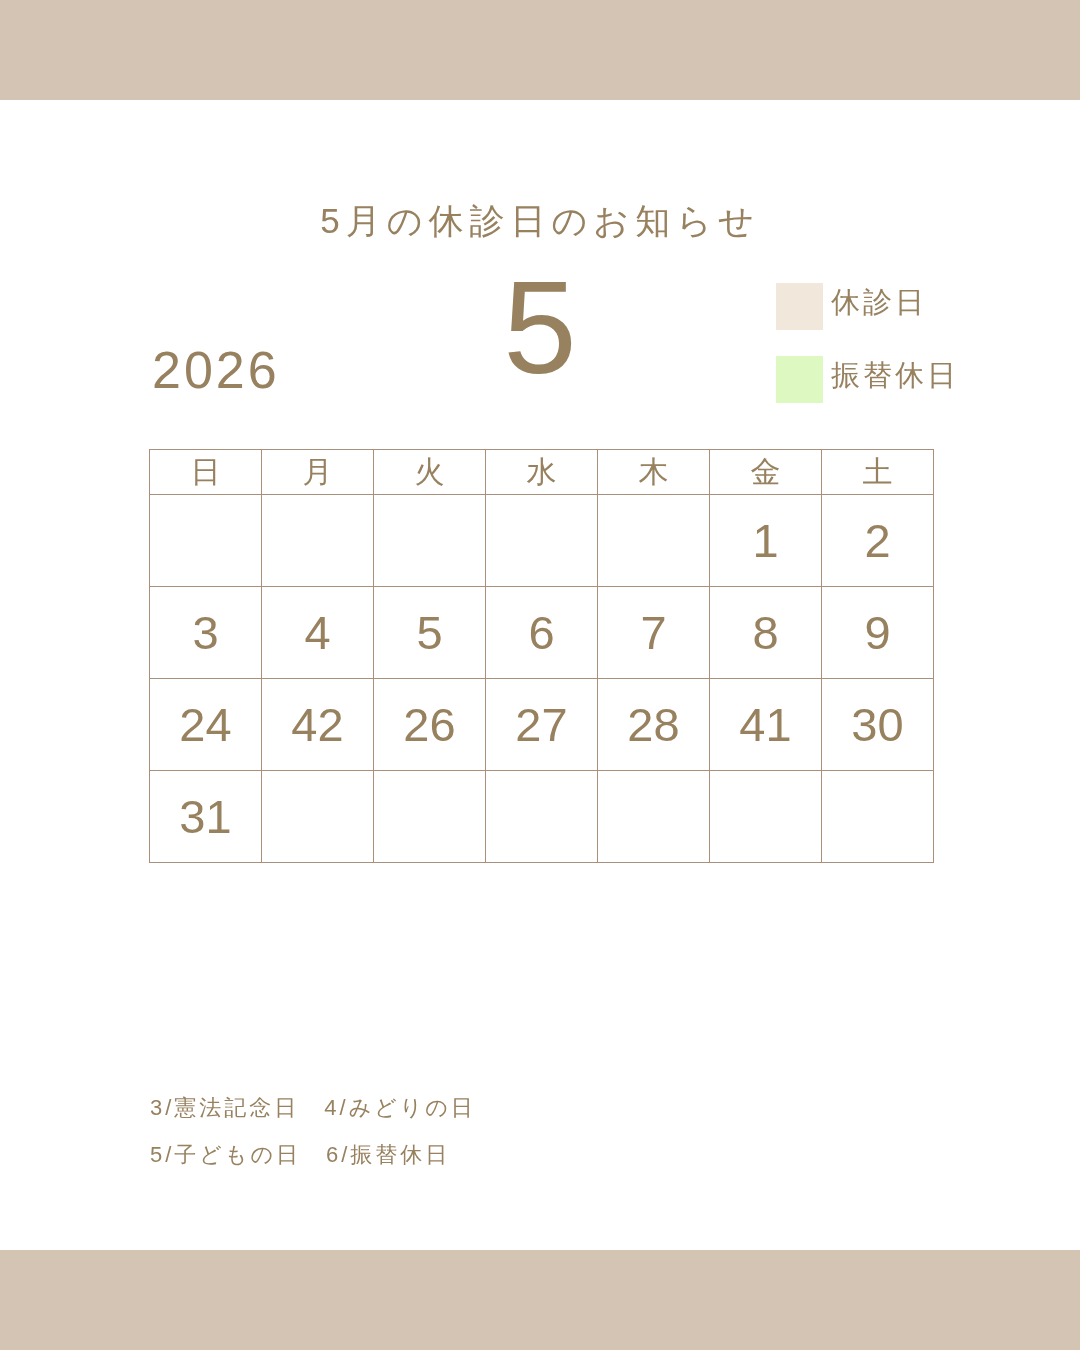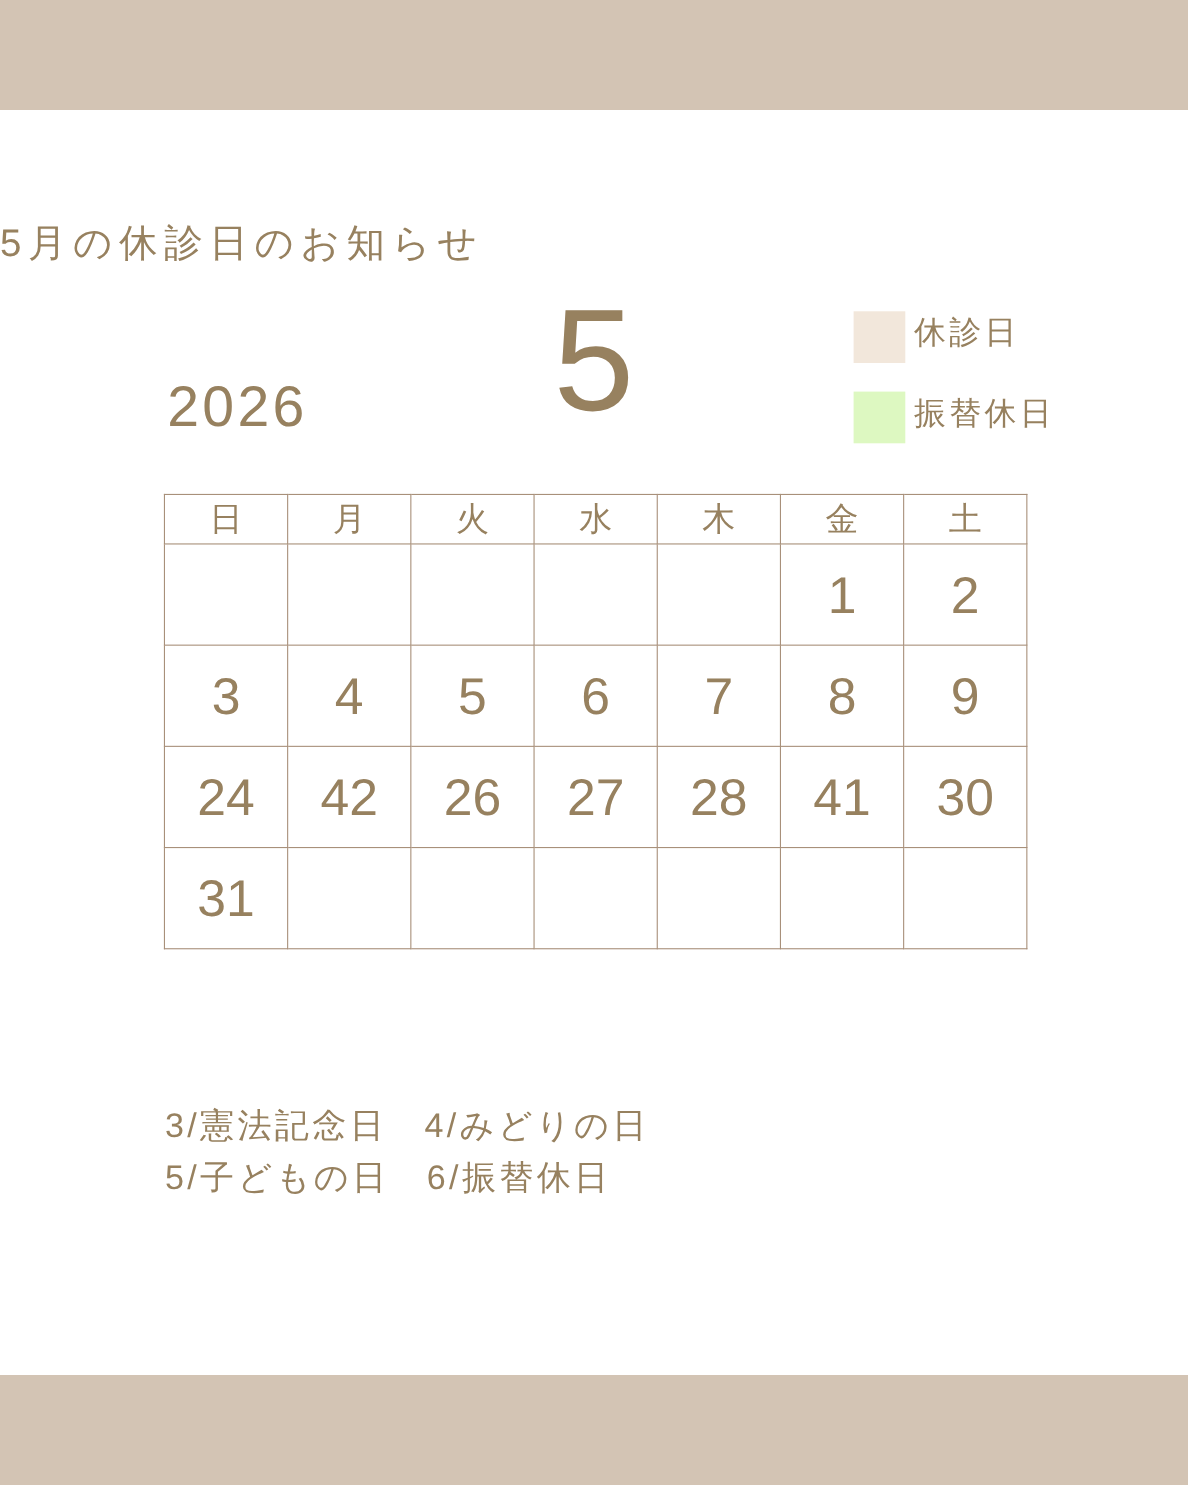--- a/index.html
+++ b/index.html
@@ -23,20 +23,21 @@
     background: var(--band, #d3c4b4);
   }
   .band-top { top: 0; }
   .band-bottom { bottom: 0; }
 
   .page-title {
     position: absolute;
     top: 198px;
     left: 0;
     width: 1080px;
+    text-align: center;
     font-size: 35px;
     letter-spacing: 6px;
     color: var(--brown, #97815f);
   }
 
   .year-label {
     position: absolute;
     top: 340px;
     left: 152px;
     font-size: 52px;
@@ -110,22 +111,22 @@
     font-size: 47px;
     background: #ffffff;
     color: var(--brown, #97815f);
   }
   td.closed { background: var(--closed, #f2e7db); }
   td.pm_closed { background: var(--pm, #ddf8c1); }
 
   .notes {
     position: absolute;
     left: 150px;
-    top: 1000px;
-    font-size: 31px;
+    top: 1084px;
+    font-size: 22px;
     line-height: 47px;
     letter-spacing: 3px;
     color: var(--brown, #97815f);
   }
 </style>
 </head>
 <body>
 
 <div class="band band-top"></div>
 

